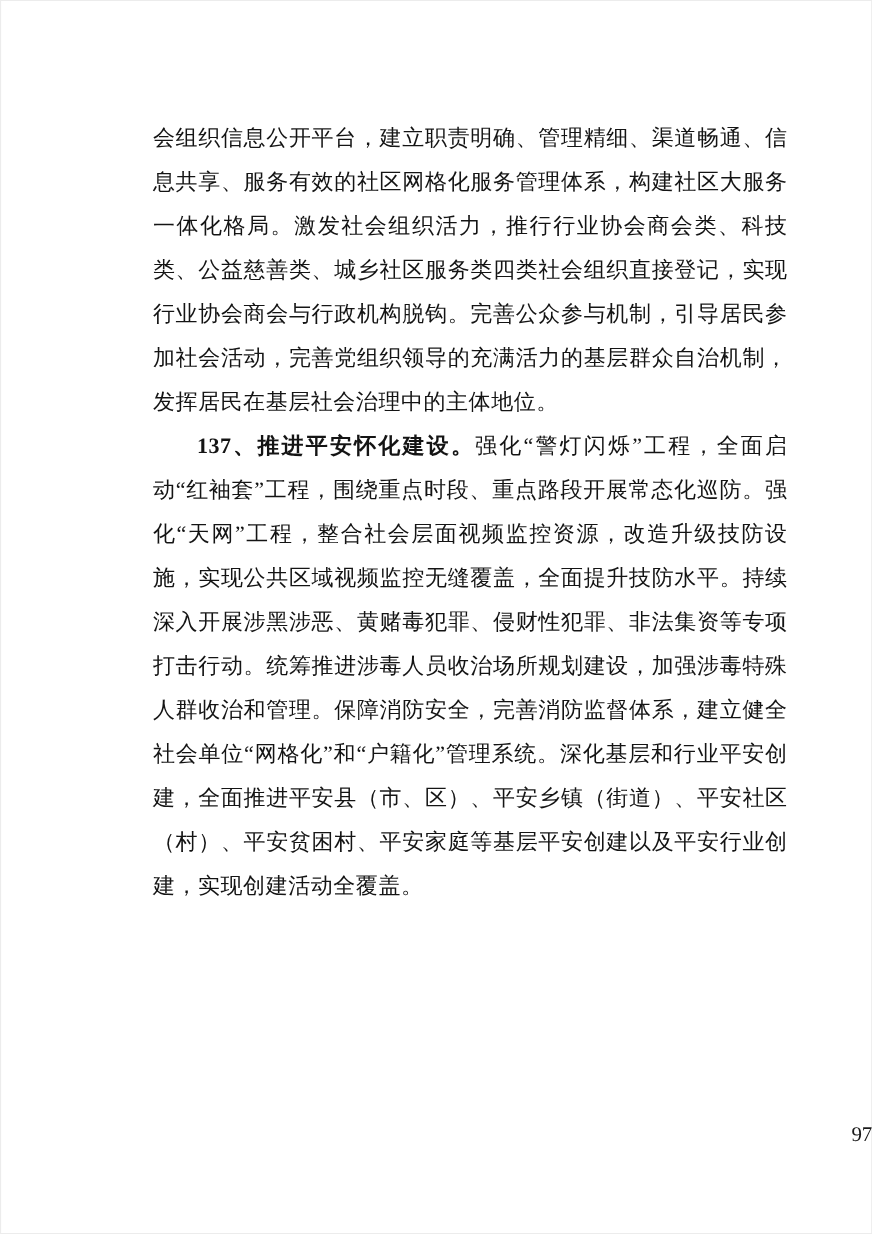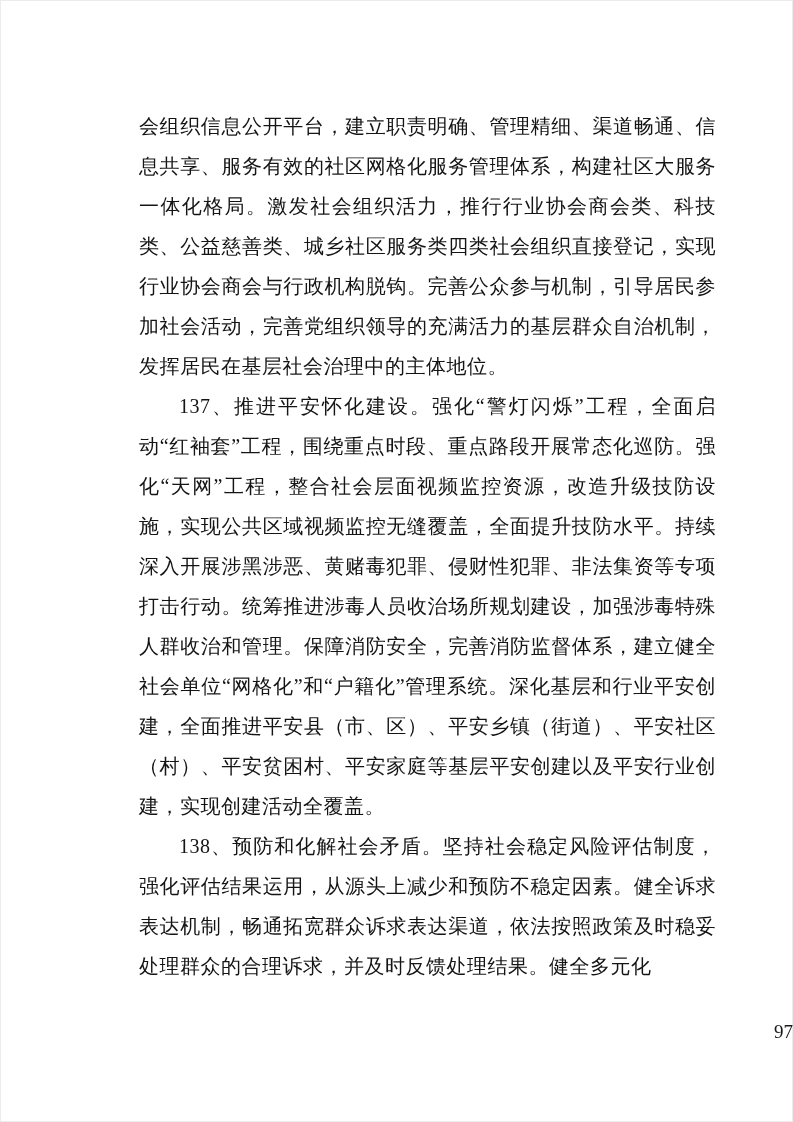--- a/index.html
+++ b/index.html
@@ -30,21 +30,21 @@
     margin-left: 30px;
   }
   .text-block p {
     margin: 0;
     padding: 0;
   }
   .text-block p.indent {
     text-indent: 2em;
   }
   .section-heading {
-    font-weight: normal;
+    font-weight: bold;
   }
   .page-number {
     position: absolute;
     top: 1018px;
     left: 0;
     width: 100%;
     text-align: right;
     font-size: 19px;
     line-height: 28px;
     color: #1a1a1a;
@@ -54,19 +54,18 @@
 <body>
 
 <div class="sheet">
 
   <div class="text-block">
 
     <p><span>会组织信息公开平台，建立职责明确、管理精细、渠道畅通、信息共享、服务有效的社区网格化服务管理体系，构建社区大服务一体化格局。激发社会组织活力，推行行业协会商会类、科技类、公益慈善类、城乡社区服务类四类社会组织直接登记，实现行业协会商会与行政机构脱钩。完善公众参与机制，引导居民参加社会活动，完善党组织领导的充满活力的基层群众自治机制，发挥居民在基层社会治理中的主体地位。</span></p>
 
     <p class="indent"><span class="section-heading">137、推进平安怀化建设。</span><span>强化“警灯闪烁”工程，全面启动“红袖套”工程，围绕重点时段、重点路段开展常态化巡防。强化“天网”工程，整合社会层面视频监控资源，改造升级技防设施，实现公共区域视频监控无缝覆盖，全面提升技防水平。持续深入开展涉黑涉恶、黄赌毒犯罪、侵财性犯罪、非法集资等专项打击行动。统筹推进涉毒人员收治场所规划建设，加强涉毒特殊人群收治和管理。保障消防安全，完善消防监督体系，建立健全社会单位“网格化”和“户籍化”管理系统。深化基层和行业平安创建，全面推进平安县（市、区）、平安乡镇（街道）、平安社区（村）、平安贫困村、平安家庭等基层平安创建以及平安行业创建，实现创建活动全覆盖。</span></p>
 
-    <p class="indent"><span class="section-heading">138、预防和化解社会矛盾。</span><span>坚持社会稳定风险评估制度，强化评估结果运用，从源头上减少和预防不稳定因素。健全诉求表达机制，畅通拓宽群众诉求表达渠道，依法按照政策及时稳妥处理群众的合理诉求，并及时反馈处理结果。健全多元化</span></p>
 
   </div>
 
   <div class="page-number">97</div>
 
 </div>
 
 </body></html>

